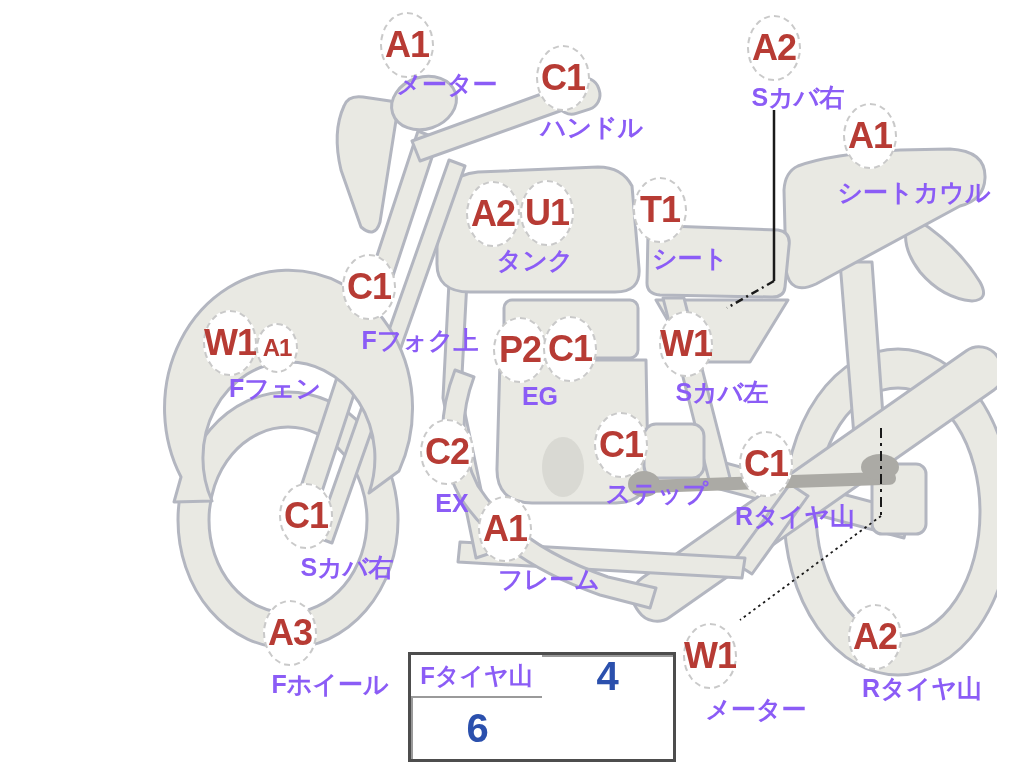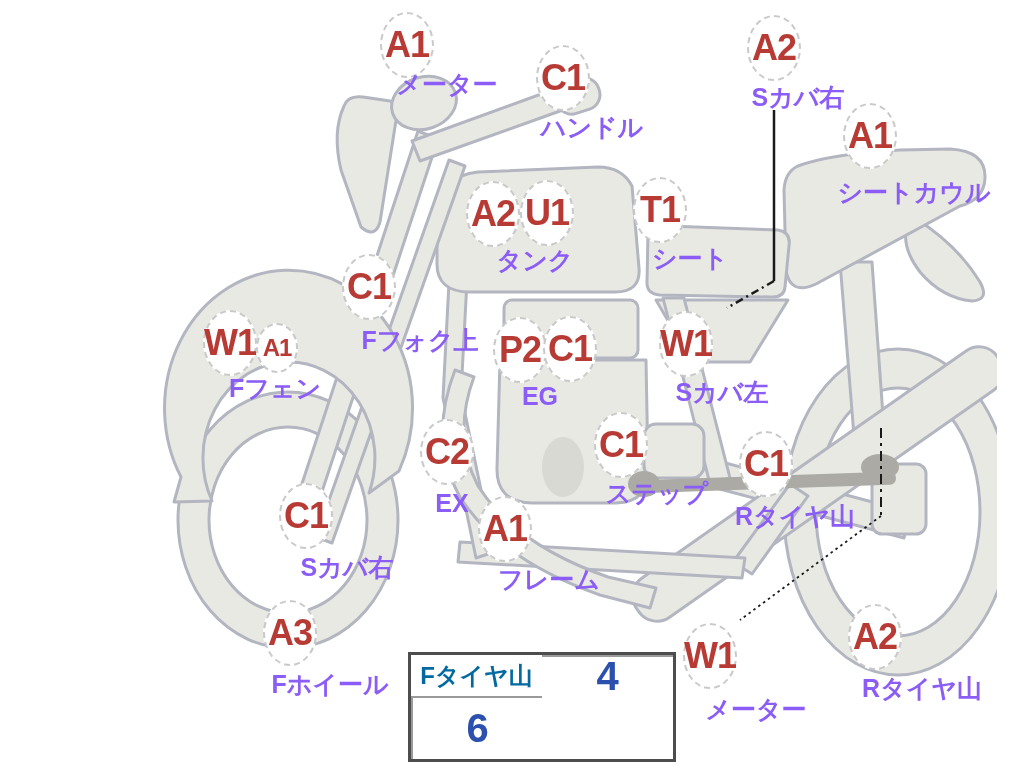--- a/index.html
+++ b/index.html
@@ -26,21 +26,21 @@
     position:absolute;left:408px;top:652px;width:268px;height:110px;
     border:3px solid #4d4d4d;box-sizing:border-box;background:#fff;
     display:grid;grid-template-columns:1fr 1fr;grid-template-rows:41px 1fr;
     z-index:5;
   }
   #tire-table .cell{
     display:flex;align-items:center;justify-content:center;
     border-left:2px solid #9a9a9a;border-top:2px solid #9a9a9a;
   }
   #tire-table .cell.first{border-left:none;}
-  #tire-table .cell.head{border-top:none;font-size:24px;font-weight:600;color:#0369a1;}
+  #tire-table .cell.head{border-top:none;font-size:24px;font-weight:600;color:#8b5cf6;}
   #tire-table .cell.val{font-size:40px;font-weight:600;color:#2b50ad;}
 </style>
 </head>
 <body>
 
 <div id="stage">
 
   <svg id="bike-svg" width="1024" height="768" viewBox="0 0 1024 768">
     <g fill="#e9e9e3" stroke="#b3b6c0" stroke-width="3" stroke-linejoin="round">
 

